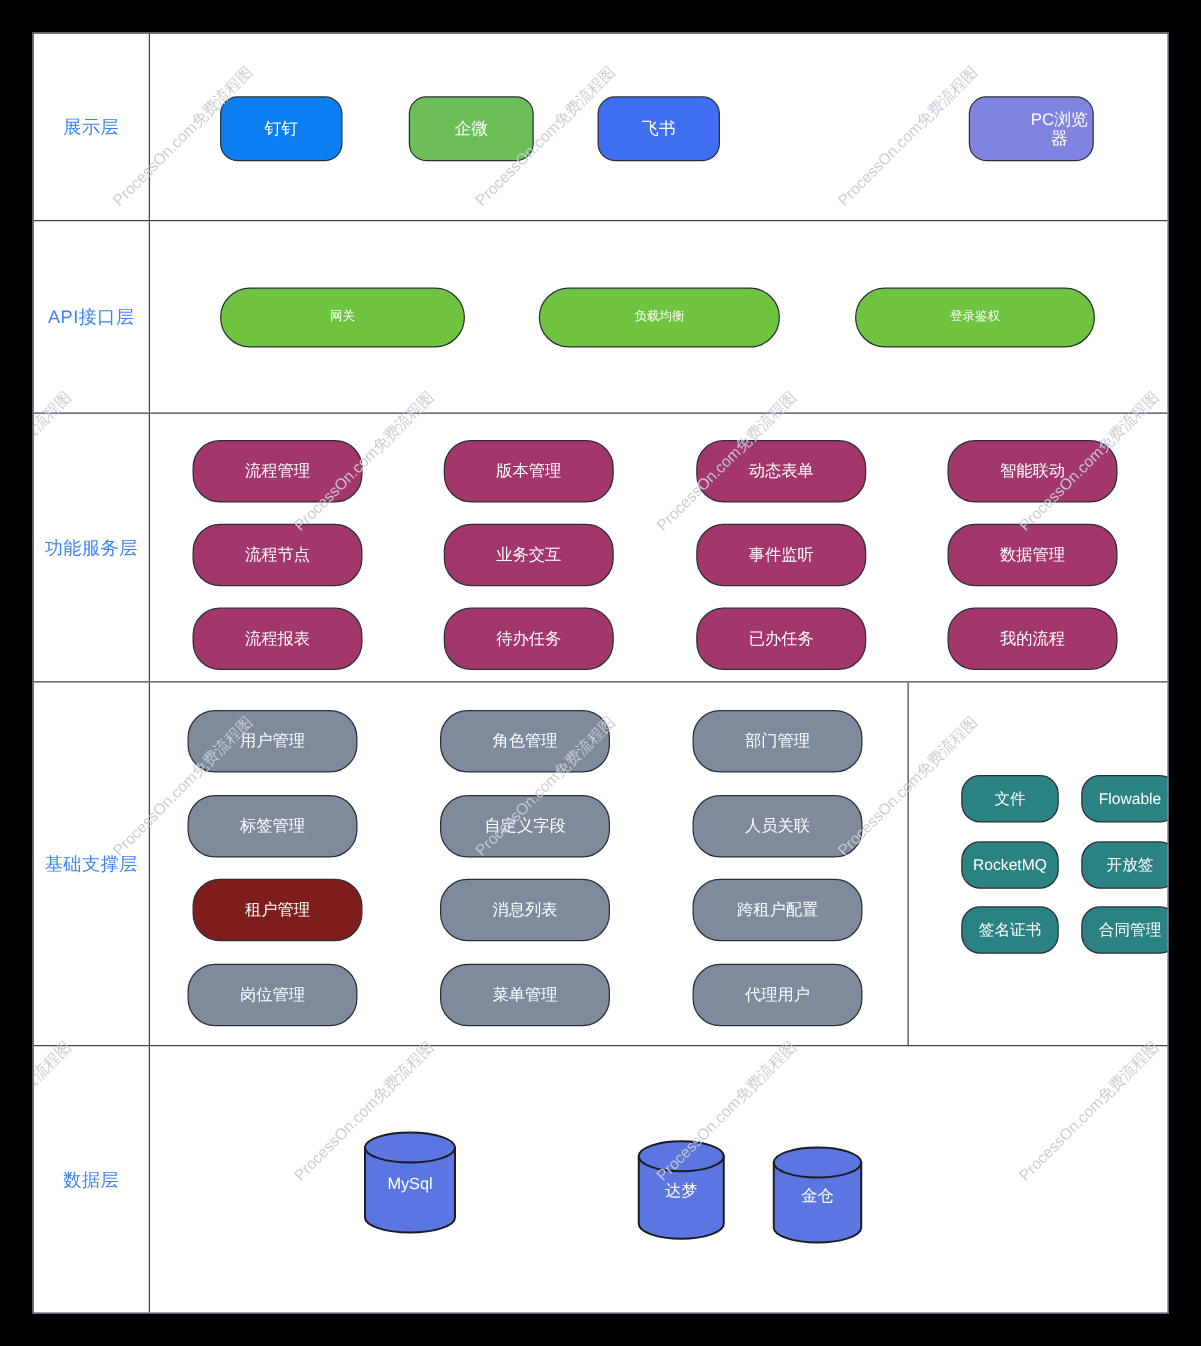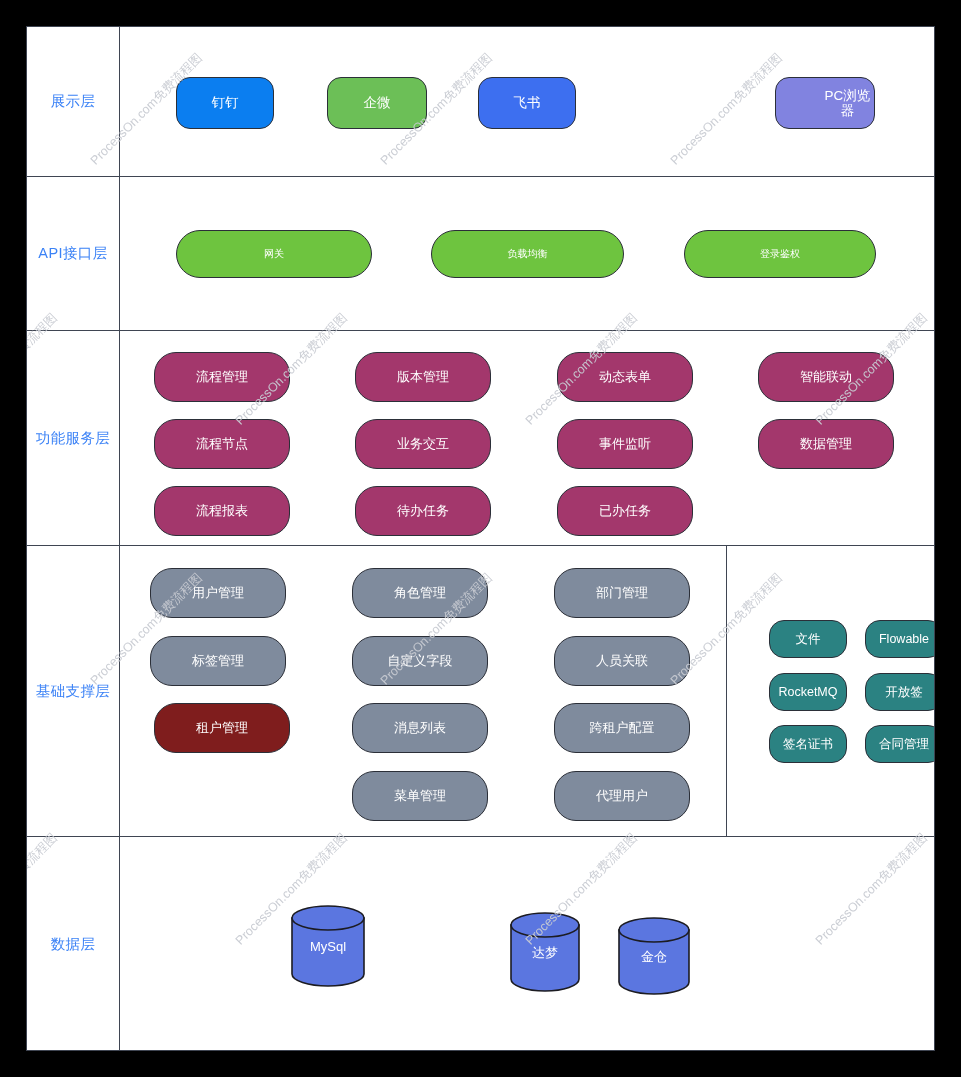--- a/index.html
+++ b/index.html
@@ -188,36 +188,42 @@
       <div class="node" style="left:437px; top:155px; background:#a3376c;">
         <span>已办任务</span>
       </div>
 
       <div class="node" style="left:638px; top:21px; background:#a3376c;">
         <span>智能联动</span>
       </div>
       <div class="node" style="left:638px; top:88px; background:#a3376c;">
         <span>数据管理</span>
       </div>
+      <div class="node" style="left:638px; top:155px; background:#a3376c;">
+        <span>我的流程</span>
+      </div>
     </div>
   </div>
 
   <div class="layer l4" style="top:519px; height:291px;">
     <div class="layer-label">基础支撑层</div>
     <div class="layer-body">
       <div class="sub-divider" style="left:606px;"></div>
 
       <div class="node node-gray" style="left:30px; top:22px; background:#7f8b9d;">
         <span>用户管理</span>
       </div>
       <div class="node node-gray" style="left:30px; top:90px; background:#7f8b9d;">
         <span>标签管理</span>
       </div>
       <div class="node node-gray" style="left:34px; top:157px; background:#7f1d1d;">
         <span>租户管理</span>
+      </div>
+      <div class="node node-gray" style="left:30px; top:225px; background:#7f8b9d;">
+        <span>岗位管理</span>
       </div>
 
       <div class="node node-gray" style="left:232px; top:22px; background:#7f8b9d;">
         <span>角色管理</span>
       </div>
       <div class="node node-gray" style="left:232px; top:90px; background:#7f8b9d;">
         <span>自定义字段</span>
       </div>
       <div class="node node-gray" style="left:232px; top:157px; background:#7f8b9d;">
         <span>消息列表</span>

